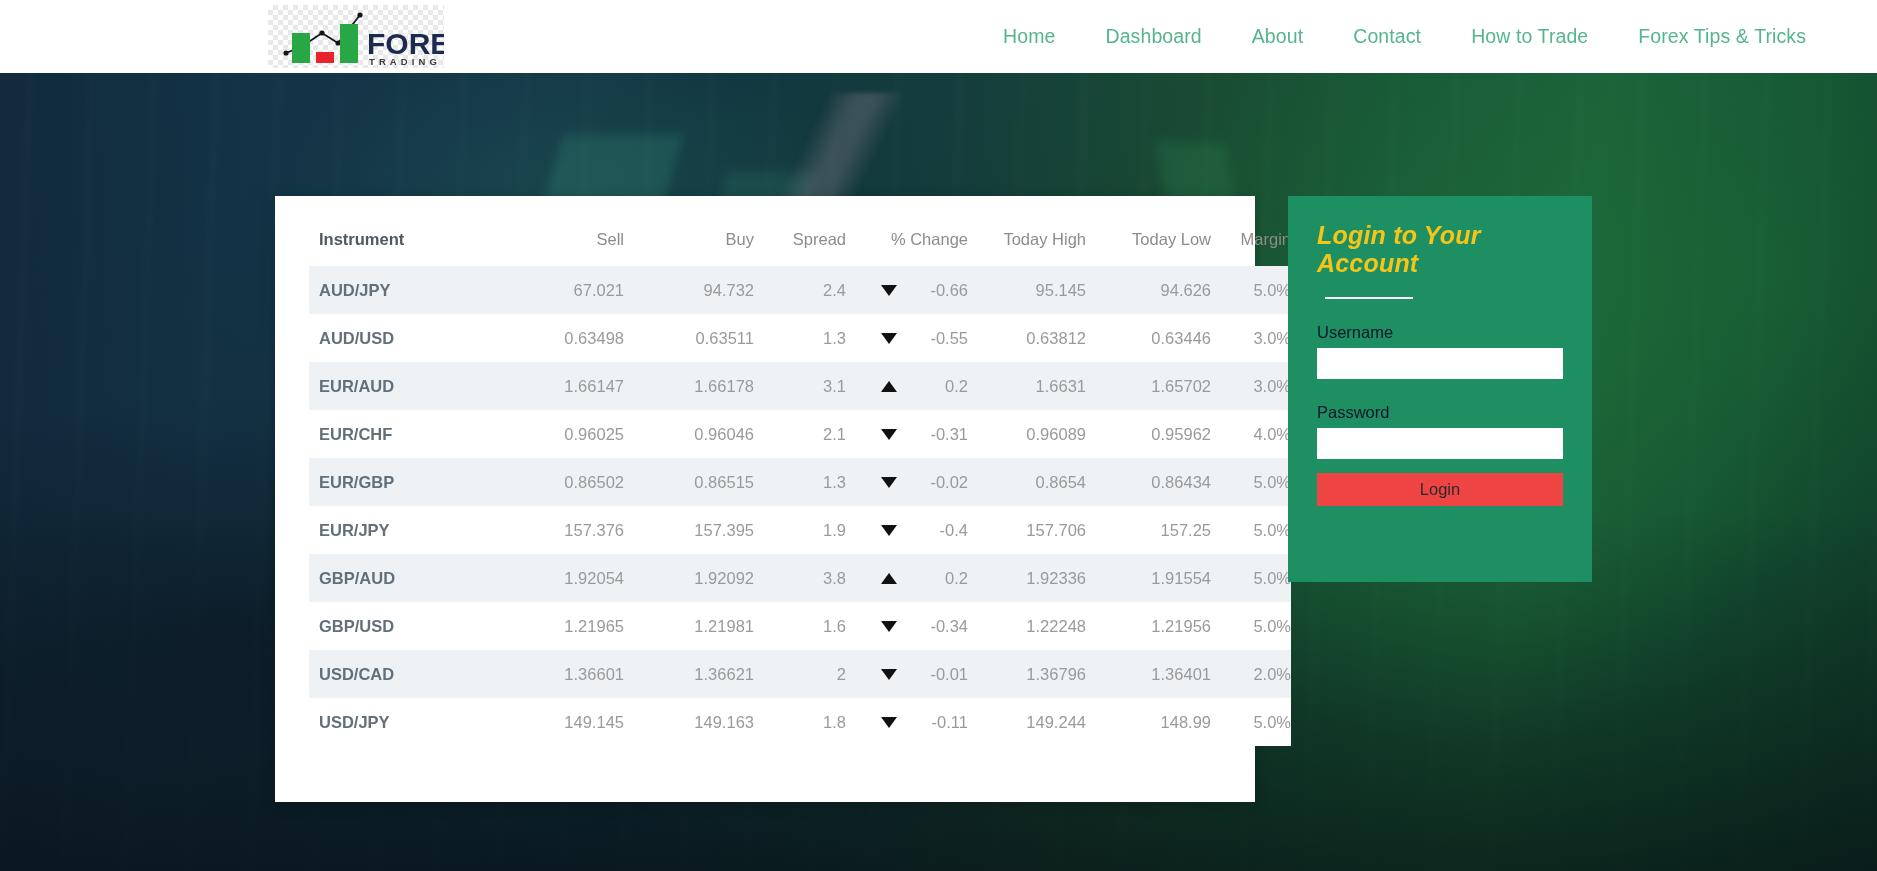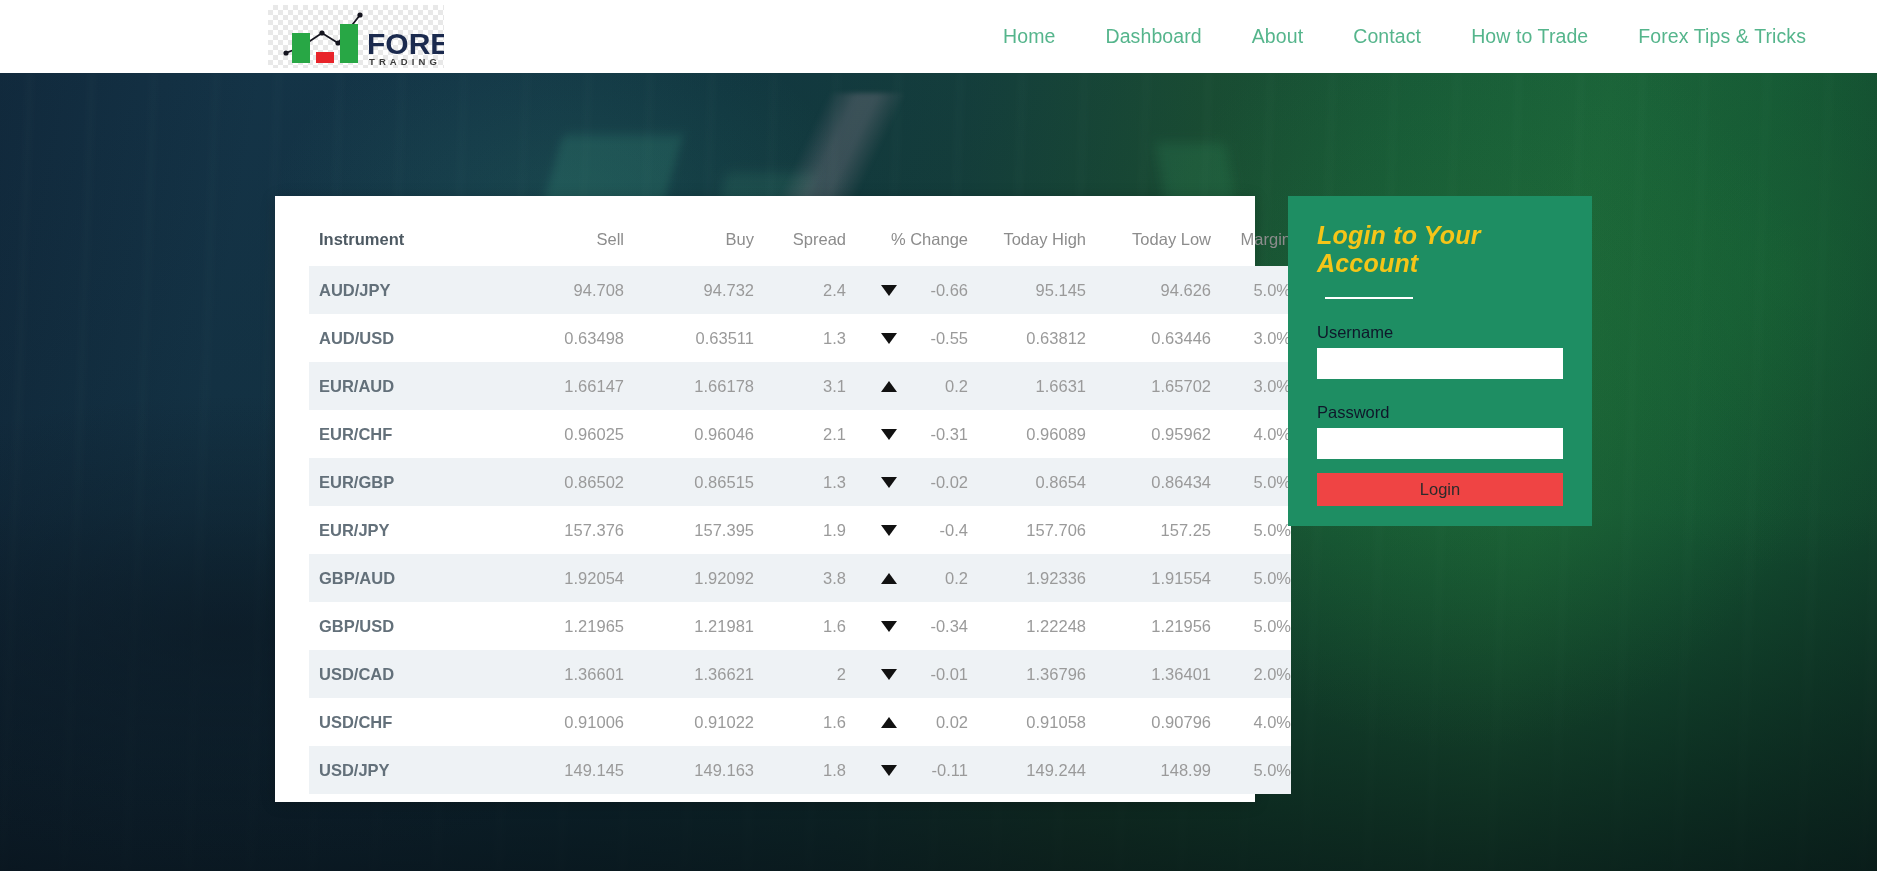--- a/index.html
+++ b/index.html
@@ -124,21 +124,21 @@
   col.c-margin{ width:80px;  }
 
   .chg-cell{ display:flex; align-items:center; justify-content:flex-end; gap:16px; }
   .tri{ display:inline-block; width:0; height:0; margin-right:11px; }
   .tri.down{ border-left:8px solid transparent; border-right:8px solid transparent; border-top:11px solid #111111; }
   .tri.up{   border-left:8px solid transparent; border-right:8px solid transparent; border-bottom:11px solid #111111; }
   .chg-val{ min-width:44px; text-align:right; display:inline-block; }
 
   
   .login-card{
-    position:absolute; left:1288px; top:196px; width:304px; height:330px;
+    position:absolute; left:1288px; top:196px; width:304px; height:386px;
     background:#1e8e63; z-index:10;
     padding:26px 29px 0 29px;
   }
   .login-title{
     color:#f5c518; font-style:italic; font-weight:700;
     font-size:25px; letter-spacing:.2px; line-height:1.1;
   }
   .login-rule{
     width:88px; height:2px; background:#ffffff;
     margin:20px 0 0 8px;
@@ -223,21 +223,21 @@
         <th>Spread</th>
         <th>% Change</th>
         <th>Today High</th>
         <th>Today Low</th>
         <th>Margin</th>
       </tr>
     </thead>
     <tbody id="quotes-body">
         <tr>
           <td class="inst">AUD/JPY</td>
-          <td>94.708</td>
+          <td>67.021</td>
           <td>94.732</td>
           <td>2.4</td>
           <td>
             <span class="chg-cell">
               <span class="tri down"></span>
               <span class="chg-val">-0.66</span>
             </span>
           </td>
           <td>95.145</td>
           <td>94.626</td>
@@ -357,35 +357,20 @@
             <span class="chg-cell">
               <span class="tri down"></span>
               <span class="chg-val">-0.01</span>
             </span>
           </td>
           <td>1.36796</td>
           <td>1.36401</td>
           <td>2.0%</td>
         </tr>
         <tr>
-          <td class="inst">USD/CHF</td>
-          <td>0.91006</td>
-          <td>0.91022</td>
-          <td>1.6</td>
-          <td>
-            <span class="chg-cell">
-              <span class="tri up"></span>
-              <span class="chg-val">0.02</span>
-            </span>
-          </td>
-          <td>0.91058</td>
-          <td>0.90796</td>
-          <td>4.0%</td>
-        </tr>
-        <tr>
           <td class="inst">USD/JPY</td>
           <td>149.145</td>
           <td>149.163</td>
           <td>1.8</td>
           <td>
             <span class="chg-cell">
               <span class="tri down"></span>
               <span class="chg-val">-0.11</span>
             </span>
           </td>

